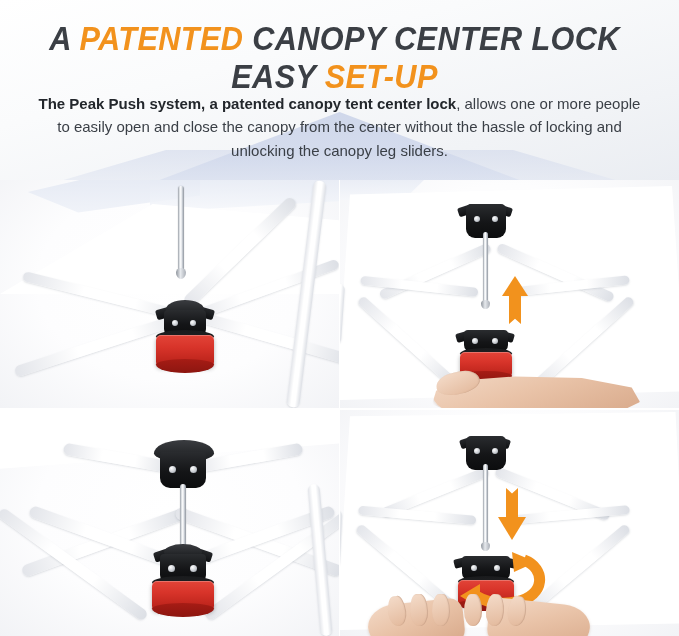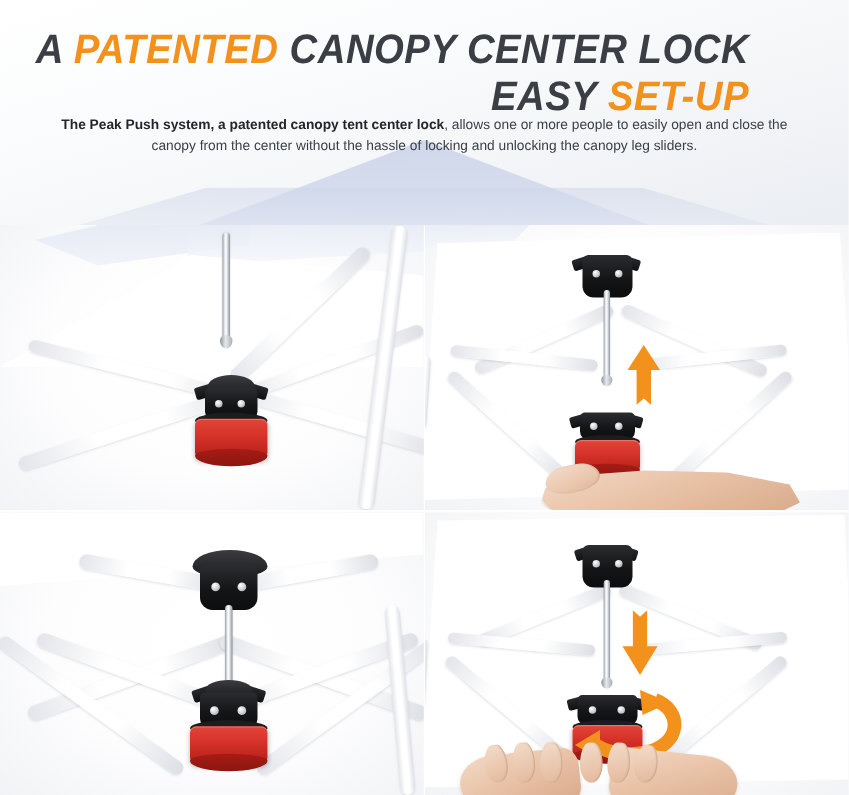--- a/index.html
+++ b/index.html
@@ -19,30 +19,30 @@
   .canopy-ghost{position:absolute;left:50%;top:112px;transform:translateX(-50%);
     width:470px;height:120px;
     background:linear-gradient(180deg,#c9d2e8 0%,#d4dcee 60%,#dde3f2 100%);
     clip-path:polygon(50% 0%,100% 74%,88% 100%,12% 100%,0% 74%);
     opacity:.85;}
   .canopy-ghost2{position:absolute;left:50%;top:150px;transform:translateX(-50%);
     width:620px;height:40px;
     background:linear-gradient(180deg,#ced6ea 0%,#e7ebf4 100%);
     clip-path:polygon(22% 0%,78% 0%,100% 100%,0% 100%);opacity:.55;}
 
-  .headline{position:absolute;left:0;top:22px;width:621px;text-align:right;
-    line-height:1.02;}
+  .headline{position:absolute;left:0;top:22px;width:621px;text-align:center;
+    line-height:1.02;padding-left:24px;}
   .h-line{display:block;font-weight:bold;font-style:italic;
     font-size:33px;letter-spacing:.4px;color:#3b3f45;
     transform:scaleX(.93);transform-origin:center;white-space:nowrap;}
   .h-line.l2{font-size:33px;margin-top:4px;}
   .hl-orange{color:#f2921d;}
 
   .body-copy{position:absolute;left:34px;top:92px;width:611px;text-align:center;
-    font-size:11px;line-height:1.55;color:#3a3f46;}
+    font-size:15px;line-height:1.55;color:#3a3f46;}
   .body-copy b{font-weight:bold;color:#23272c;}
 
   
   .grid{position:absolute;left:0;top:180px;width:679px;height:456px;
         display:grid;grid-template-columns:339px 1px 339px;
         grid-template-rows:228px 2px 226px;}
   .vdiv{background:#ffffff;grid-row:1 / span 3;grid-column:2;}
   .hdiv{background:#ffffff;grid-column:1 / span 3;grid-row:2;}
   .panel{position:relative;overflow:hidden;background:#fbfbfc;}
   .p1{grid-column:1;grid-row:1;}

